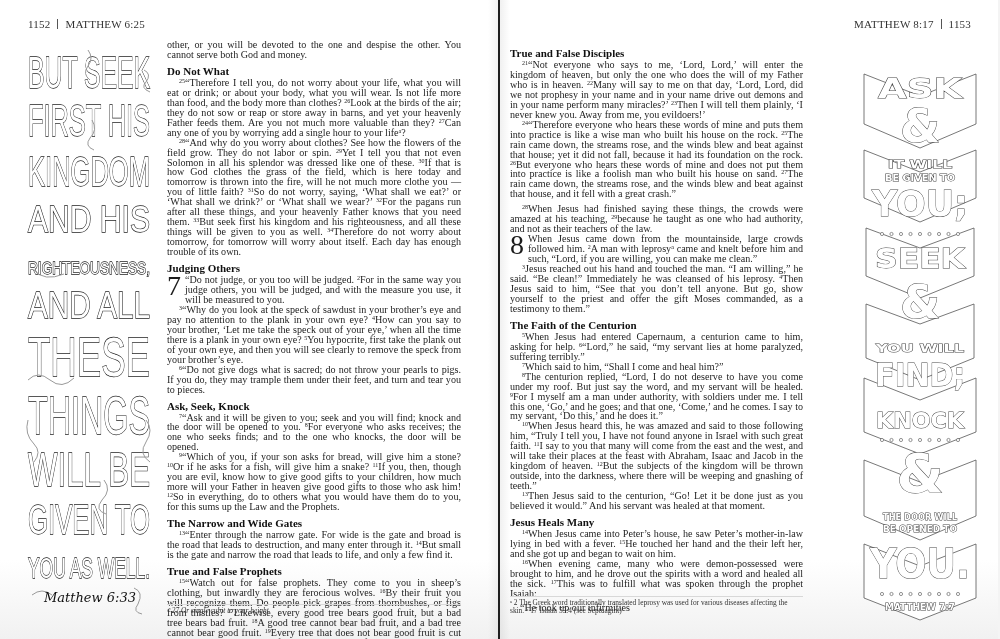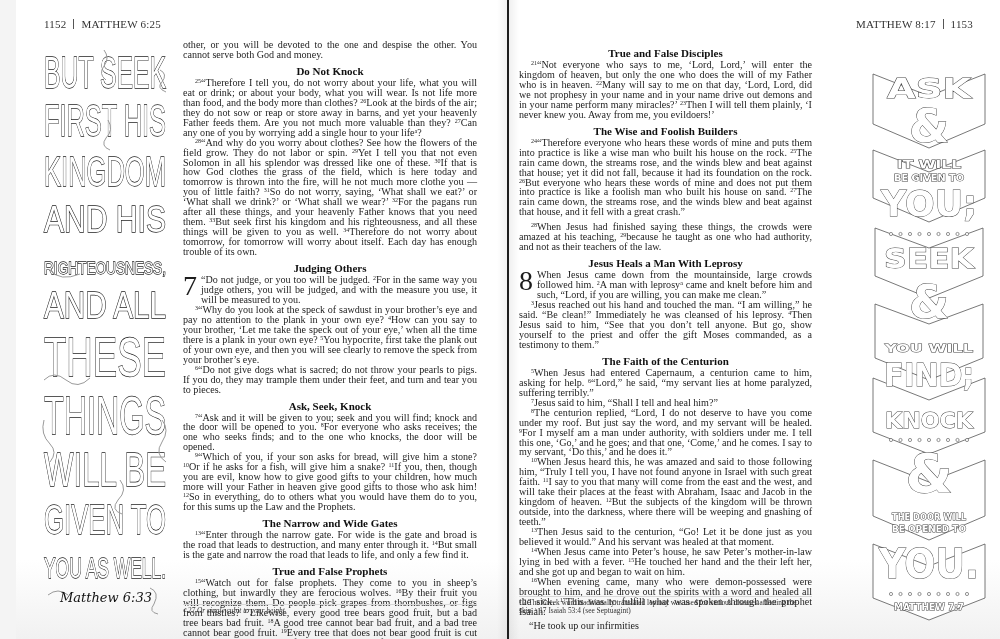--- a/index.html
+++ b/index.html
@@ -1,33 +1,33 @@
 <!DOCTYPE html>
 <html><head>
 <meta charset="utf-8">
 <style>
   * { box-sizing: border-box; margin: 0; padding: 0; }
   html, body { width: 1000px; height: 639px; overflow: hidden; background: #f4f4f4; }
   body { position: relative; font-family: "DejaVu Serif", "Liberation Serif", serif; color: #1c1c1c; }
-  .spread { position: absolute; left: 0; top: 0; width: 1000px; height: 639px; display: flex; padding-left: 16px; }
+  .spread { position: absolute; left: 0; top: 0; width: 1000px; height: 639px; display: flex; }
   .page { position: relative; width: 500px; height: 639px; background: linear-gradient(#ffffff 0, #ffffff 560px, #f1f1f1 639px); overflow: hidden; }
   .page.left { border-right: 2px solid #1e1e1e; }
   .page.right { width: 498px; }
   .gutter-shade-l { position: absolute; right: 0; top: 0; width: 10px; height: 100%; background: linear-gradient(90deg, rgba(0,0,0,0), rgba(0,0,0,0.05)); }
   .gutter-shade-r { position: absolute; left: 0; top: 0; width: 10px; height: 100%; background: linear-gradient(90deg, rgba(0,0,0,0.06), rgba(0,0,0,0)); }
 
   .running-head { position: absolute; top: 18px; font-family: "Liberation Serif", serif; font-size: 11px; letter-spacing: 0.2px; color: #333; white-space: nowrap; }
   .left .running-head { left: 28px; }
   .right .running-head { right: 27px; }
   .running-head .sep { display: inline-block; width: 1px; height: 10px; background: #555; margin: 0 7px; vertical-align: -1px; }
 
   .textcol { position: absolute; font-family: "Liberation Serif", serif; font-size: 10.1px; line-height: 9.95px; color: #1d1d1d; text-align: justify; }
   .left .textcol { left: 167px; top: 40px; width: 294px; }
   .right .textcol { left: 10px; top: 42px; width: 293px; }
-  .textcol h3 { font-family: "Liberation Serif", serif; font-weight: bold; font-size: 11px; line-height: 12px; margin-top: 5px; margin-bottom: 1px; color: #111; text-align: center; }
+  .textcol h3 { font-family: "Liberation Serif", serif; font-weight: bold; font-size: 11px; line-height: 12px; margin-top: 5px; margin-bottom: 1px; color: #111; text-align: left; }
   .textcol p { margin: 0; }
   .textcol p.ind { text-indent: 12px; }
   .textcol sup { font-size: 6px; line-height: 0; vertical-align: 3px; }
   .chapnum { float: left; font-size: 28px; line-height: 20px; margin: 1px 4px 0 0; font-family: "Liberation Serif", serif; }
   .poetry { margin: 4px 0 0 10px; text-align: left; }
 
   .footnote-rule { position: absolute; height: 1px; background: #d8d8d8; }
   .footnotes { position: absolute; font-family: "Liberation Serif", serif; font-size: 7.4px; line-height: 8px; color: #333; }
   .left .footnote-rule { left: 167px; top: 604px; width: 294px; }
   .left .footnotes { left: 167px; top: 607px; width: 294px; font-style: italic; }
@@ -84,21 +84,21 @@
           <path class="swirl" d="M80 440 q8 10 -2 20 q-8 10 4 14"></path>
           <path class="swirl" d="M8 555 q10 -8 20 0"></path>
           <path class="swirl" d="M110 548 q10 4 4 16 q-6 8 4 10"></path>
         </g>
         <text id="left-citation" x="66" y="562" text-anchor="middle" style="font-family:'DejaVu Serif',serif;font-style:italic;font-size:13px;fill:#111;stroke:none;">Matthew 6:33</text>
       </svg>
     </div>
 
     <div class="textcol" id="left-text">
         <p><span>other, or you will be devoted to the one and despise the other. You cannot serve both God and money.</span></p>
-        <h3>Do Not Knock</h3>
+        <h3>Do Not What</h3>
         <p class="ind"><sup>25</sup><span>“Therefore I tell you, do not worry about your life, what you will eat or drink; or about your body, what you will wear. Is not life more than food, and the body more than clothes? </span><sup>26</sup><span>Look at the birds of the air; they do not sow or reap or store away in barns, and yet your heavenly Father feeds them. Are you not much more valuable than they? </span><sup>27</sup><span>Can any one of you by worrying add a single hour to your life</span><sup>a</sup><span>?</span></p>
         <p class="ind"><sup>28</sup><span>“And why do you worry about clothes? See how the flowers of the field grow. They do not labor or spin. </span><sup>29</sup><span>Yet I tell you that not even Solomon in all his splendor was dressed like one of these. </span><sup>30</sup><span>If that is how God clothes the grass of the field, which is here today and tomorrow is thrown into the fire, will he not much more clothe you — you of little faith? </span><sup>31</sup><span>So do not worry, saying, ‘What shall we eat?’ or ‘What shall we drink?’ or ‘What shall we wear?’ </span><sup>32</sup><span>For the pagans run after all these things, and your heavenly Father knows that you need them. </span><sup>33</sup><span>But seek first his kingdom and his righteousness, and all these things will be given to you as well. </span><sup>34</sup><span>Therefore do not worry about tomorrow, for tomorrow will worry about itself. Each day has enough trouble of its own.</span></p>
         <h3>Judging Others</h3>
         <p><span class="chapnum">7</span><span>“Do not judge, or you too will be judged. </span><sup>2</sup><span>For in the same way you judge others, you will be judged, and with the measure you use, it will be measured to you.</span></p>
         <p class="ind"><sup>3</sup><span>“Why do you look at the speck of sawdust in your brother’s eye and pay no attention to the plank in your own eye? </span><sup>4</sup><span>How can you say to your brother, ‘Let me take the speck out of your eye,’ when all the time there is a plank in your own eye? </span><sup>5</sup><span>You hypocrite, first take the plank out of your own eye, and then you will see clearly to remove the speck from your brother’s eye.</span></p>
         <p class="ind"><sup>6</sup><span>“Do not give dogs what is sacred; do not throw your pearls to pigs. If you do, they may trample them under their feet, and turn and tear you to pieces.</span></p>
         <h3>Ask, Seek, Knock</h3>
         <p class="ind"><sup>7</sup><span>“Ask and it will be given to you; seek and you will find; knock and the door will be opened to you. </span><sup>8</sup><span>For everyone who asks receives; the one who seeks finds; and to the one who knocks, the door will be opened.</span></p>
         <p class="ind"><sup>9</sup><span>“Which of you, if your son asks for bread, will give him a stone? </span><sup>10</sup><span>Or if he asks for a fish, will give him a snake? </span><sup>11</sup><span>If you, then, though you are evil, know how to give good gifts to your children, how much more will your Father in heaven give good gifts to those who ask him! </span><sup>12</sup><span>So in everything, do to others what you would have them do to you, for this sums up the Law and the Prophets.</span></p>
         <h3>The Narrow and Wide Gates</h3>
@@ -112,32 +112,31 @@
 
   <div class="page right">
     <div class="gutter-shade-r"></div>
     <div class="running-head">
       <span>MATTHEW 8:17</span><span class="sep"></span><span>1153</span>
     </div>
 
     <div class="textcol" id="right-text">
         <h3>True and False Disciples</h3>
         <p class="ind"><sup>21</sup><span>“Not everyone who says to me, ‘Lord, Lord,’ will enter the kingdom of heaven, but only the one who does the will of my Father who is in heaven. </span><sup>22</sup><span>Many will say to me on that day, ‘Lord, Lord, did we not prophesy in your name and in your name drive out demons and in your name perform many miracles?’ </span><sup>23</sup><span>Then I will tell them plainly, ‘I never knew you. Away from me, you evildoers!’</span></p>
-        <h3>The Wise and Foolish Builders</h3>
         <p class="ind"><sup>24</sup><span>“Therefore everyone who hears these words of mine and puts them into practice is like a wise man who built his house on the rock. </span><sup>25</sup><span>The rain came down, the streams rose, and the winds blew and beat against that house; yet it did not fall, because it had its foundation on the rock. </span><sup>26</sup><span>But everyone who hears these words of mine and does not put them into practice is like a foolish man who built his house on sand. </span><sup>27</sup><span>The rain came down, the streams rose, and the winds blew and beat against that house, and it fell with a great crash.”</span></p>
         <p class="ind" style="margin-top: 5px;"><sup>28</sup><span>When Jesus had finished saying these things, the crowds were amazed at his teaching, </span><sup>29</sup><span>because he taught as one who had authority, and not as their teachers of the law.</span></p>
-        <h3>Jesus Heals a Man With Leprosy</h3>
         <p><span class="chapnum">8</span><span>When Jesus came down from the mountainside, large crowds followed him. </span><sup>2</sup><span>A man with leprosy</span><sup>a</sup><span> came and knelt before him and such, “Lord, if you are willing, you can make me clean.”</span></p>
         <p class="ind"><sup>3</sup><span>Jesus reached out his hand and touched the man. “I am willing,” he said. “Be clean!” Immediately he was cleansed of his leprosy. </span><sup>4</sup><span>Then Jesus said to him, “See that you don’t tell anyone. But go, show yourself to the priest and offer the gift Moses commanded, as a testimony to them.”</span></p>
         <h3>The Faith of the Centurion</h3>
         <p class="ind"><sup>5</sup><span>When Jesus had entered Capernaum, a centurion came to him, asking for help. </span><sup>6</sup><span>“Lord,” he said, “my servant lies at home paralyzed, suffering terribly.”</span></p>
-        <p class="ind"><sup>7</sup><span>Jesus said to him, “Shall I tell and heal him?”</span></p>
+        <p class="ind"><sup>7</sup><span>Which said to him, “Shall I come and heal him?”</span></p>
         <p class="ind"><sup>8</sup><span>The centurion replied, “Lord, I do not deserve to have you come under my roof. But just say the word, and my servant will be healed. </span><sup>9</sup><span>For I myself am a man under authority, with soldiers under me. I tell this one, ‘Go,’ and he goes; and that one, ‘Come,’ and he comes. I say to my servant, ‘Do this,’ and he does it.”</span></p>
         <p class="ind"><sup>10</sup><span>When Jesus heard this, he was amazed and said to those following him, “Truly I tell you, I have not found anyone in Israel with such great faith. </span><sup>11</sup><span>I say to you that many will come from the east and the west, and will take their places at the feast with Abraham, Isaac and Jacob in the kingdom of heaven. </span><sup>12</sup><span>But the subjects of the kingdom will be thrown outside, into the darkness, where there will be weeping and gnashing of teeth.”</span></p>
         <p class="ind"><sup>13</sup><span>Then Jesus said to the centurion, “Go! Let it be done just as you believed it would.” And his servant was healed at that moment.</span></p>
+        <h3>Jesus Heals Many</h3>
         <p class="ind"><sup>14</sup><span>When Jesus came into Peter’s house, he saw Peter’s mother-in-law lying in bed with a fever. </span><sup>15</sup><span>He touched her hand and the their left her, and she got up and began to wait on him.</span></p>
         <p class="ind"><sup>16</sup><span>When evening came, many who were demon-possessed were brought to him, and he drove out the spirits with a word and healed all the sick. </span><sup>17</sup><span>This was to fulfill what was spoken through the prophet Isaiah:</span></p>
         <div class="poetry">
           <div>“He took up our infirmities</div>
         </div>
       </div>
     <div class="footnote-rule"></div>
     <div class="footnotes">ᵃ 2  The Greek word traditionally translated leprosy was used for various diseases affecting the skin.      ᵇ 17  Isaiah 53:4 (see Septuagint)</div>
 
     <div class="art-right">

